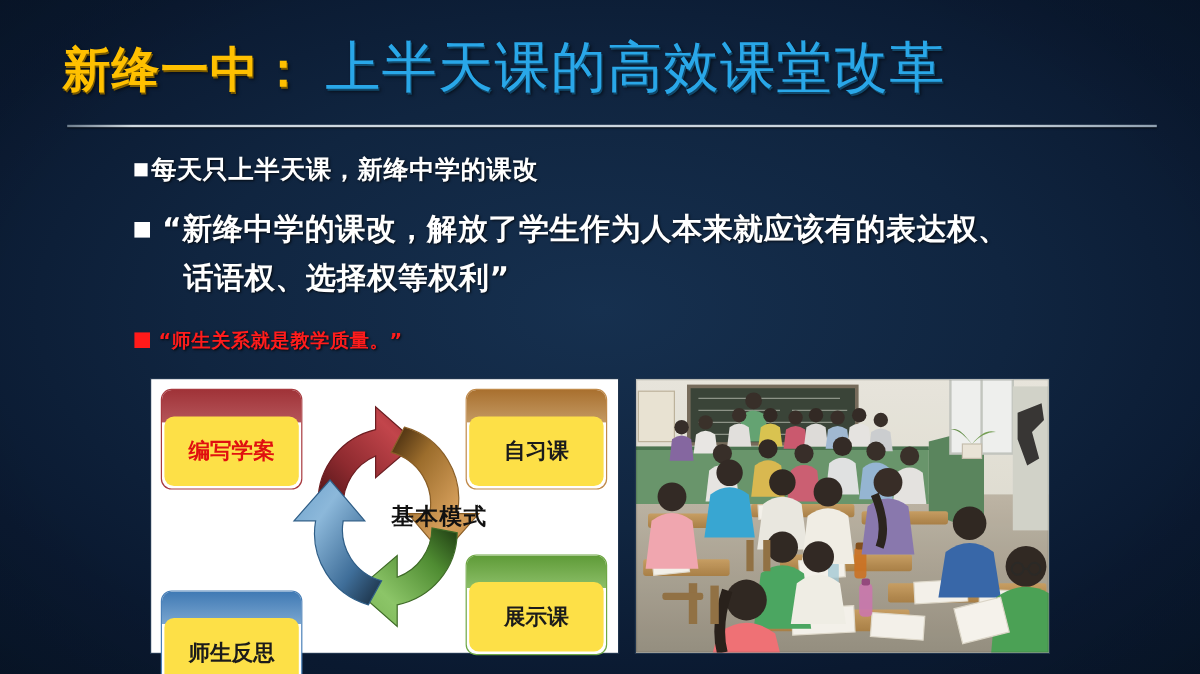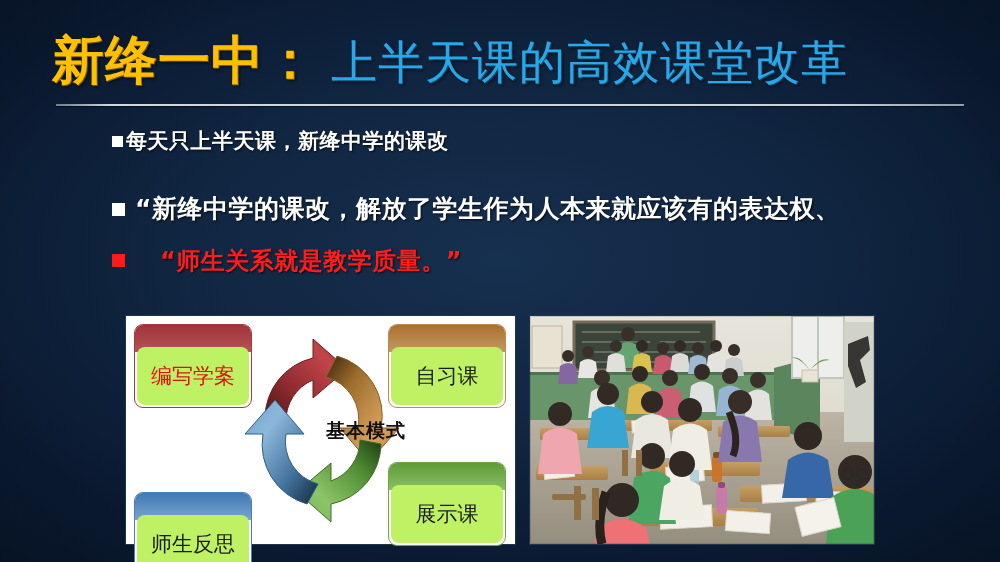--- a/index.html
+++ b/index.html
@@ -18,21 +18,21 @@
   #slide:before{
     content:"";position:absolute;inset:0;pointer-events:none;
     background:radial-gradient(ellipse 1100px 700px at 50% 50%, rgba(0,0,0,0) 45%, rgba(0,0,0,.45) 100%);
   }
 
   
   .title-row{
     position:absolute;left:52px;top:26px;display:flex;align-items:baseline;white-space:nowrap;
   }
   .t-yellow{
-    font-size:52px;font-weight:bold;color:#ffc000;letter-spacing:1px;
+    font-size:40px;font-weight:bold;color:#ffc000;letter-spacing:1px;
     text-shadow:1px 1px 0 #7a5a00, 2px 2px 3px rgba(0,0,0,.65);
   }
   .t-blue{
     font-size:46px;font-weight:normal;color:#29a7e8;letter-spacing:1px;margin-left:14px;
     text-shadow:1px 1px 0 #11496b, 2px 2px 3px rgba(0,0,0,.6);
   }
   .rule{
     position:absolute;left:56px;top:104px;width:908px;height:2px;
     background:linear-gradient(to right,#6d7d8d,#cfd8e0 6%,#c9d3dc 85%,#8fa0b0);
     box-shadow:0 1px 1px rgba(0,0,0,.5);
@@ -42,42 +42,42 @@
   .bullets{position:absolute;left:112px;top:126px;width:840px;}
   .b-line{display:flex;align-items:flex-start;color:#ffffff;}
   .sq{
     display:inline-block;flex:0 0 auto;background:#ffffff;
     width:11px;height:11px;margin-top:10px;margin-right:3px;
   }
   .sq.red{background:#ff1a1a;width:13px;height:13px;margin-top:11px;margin-right:7px;}
   .b1{font-size:21px;font-weight:bold;line-height:30px;letter-spacing:.5px;
       text-shadow:1px 1px 2px rgba(0,0,0,.75);}
   .b2{font-size:25px;font-weight:bold;line-height:41px;letter-spacing:.5px;
-      text-shadow:1px 1px 2px rgba(0,0,0,.75);margin-top:32px;}
+      text-shadow:1px 1px 2px rgba(0,0,0,.75);margin-top:14px;}
   .b2 .sq{margin-top:15px;margin-right:10px;width:13px;height:13px;}
   .b2-text{display:block;}
   .b2-l2{display:block;padding-left:18px;}
-  .b3{font-size:24px;font-weight:bold;line-height:36px;color:#ff1c1c;letter-spacing:.5px;
-      margin-top:14px;text-shadow:1px 1px 2px rgba(0,0,0,.8);gap:28px;}
+  .b3{font-size:16px;font-weight:bold;line-height:36px;color:#ff1c1c;letter-spacing:.5px;
+      margin-top:14px;text-shadow:1px 1px 2px rgba(0,0,0,.8);}
 
   
   #diagram{
     position:absolute;left:126px;top:316px;width:389px;height:228px;
     background:#ffffff;box-shadow:0 0 0 1px #20344d;
   }
   .node{
     position:absolute;width:118px;height:84px;border-radius:9px;overflow:hidden;
     box-sizing:border-box;border:1.5px solid #999;background:#fff;
   }
   .node .cap{height:27px;width:100%;}
   .node .body{
     position:absolute;left:2px;right:2px;top:22px;bottom:2px;
-    background:#bef264;border-radius:8px;
+    background:#fde047;border-radius:8px;
     display:flex;align-items:center;justify-content:center;
-    font-size:21px;font-weight:normal;color:#1b1b1b;
+    font-size:18px;font-weight:bold;color:#1b1b1b;
   }
   #n-tl{left:8px;  top:8px;  border-color:#a83a3f;}
   #n-tl .cap{background:linear-gradient(#a03338,#b5555a);}
   #n-tl .body{color:#e01010;}
   #n-tr{left:262px;top:8px;  border-color:#c08a4a;}
   #n-tr .cap{background:linear-gradient(#a9702f,#c49a63);}
   #n-bl{left:8px;  top:144px;border-color:#4a80b8;margin-top:32px;}
   #n-bl .cap{background:linear-gradient(#3f79b4,#7aa6d0);}
   #n-br{left:262px;top:146px;border-color:#6fa845;}
   #n-br .cap{background:linear-gradient(#5f9b38,#8cbf68);}
@@ -110,20 +110,21 @@
 
     <div class="b-line b1">
       <span class="sq"></span>
       <span>每天只上半天课，新绛中学的课改</span>
     </div>
 
     <div class="b-line b2">
       <span class="sq"></span>
       <span>
         <span class="b2-text">“新绛中学的课改，解放了学生作为人本来就应该有的表达权、</span>
+        <span class="b2-l2">话语权、选择权等权利”</span>
       </span>
     </div>
 
     <div class="b-line b3">
       <span class="sq red"></span>
       <span>“师生关系就是教学质量。”</span>
     </div>
 
   </div>
 

